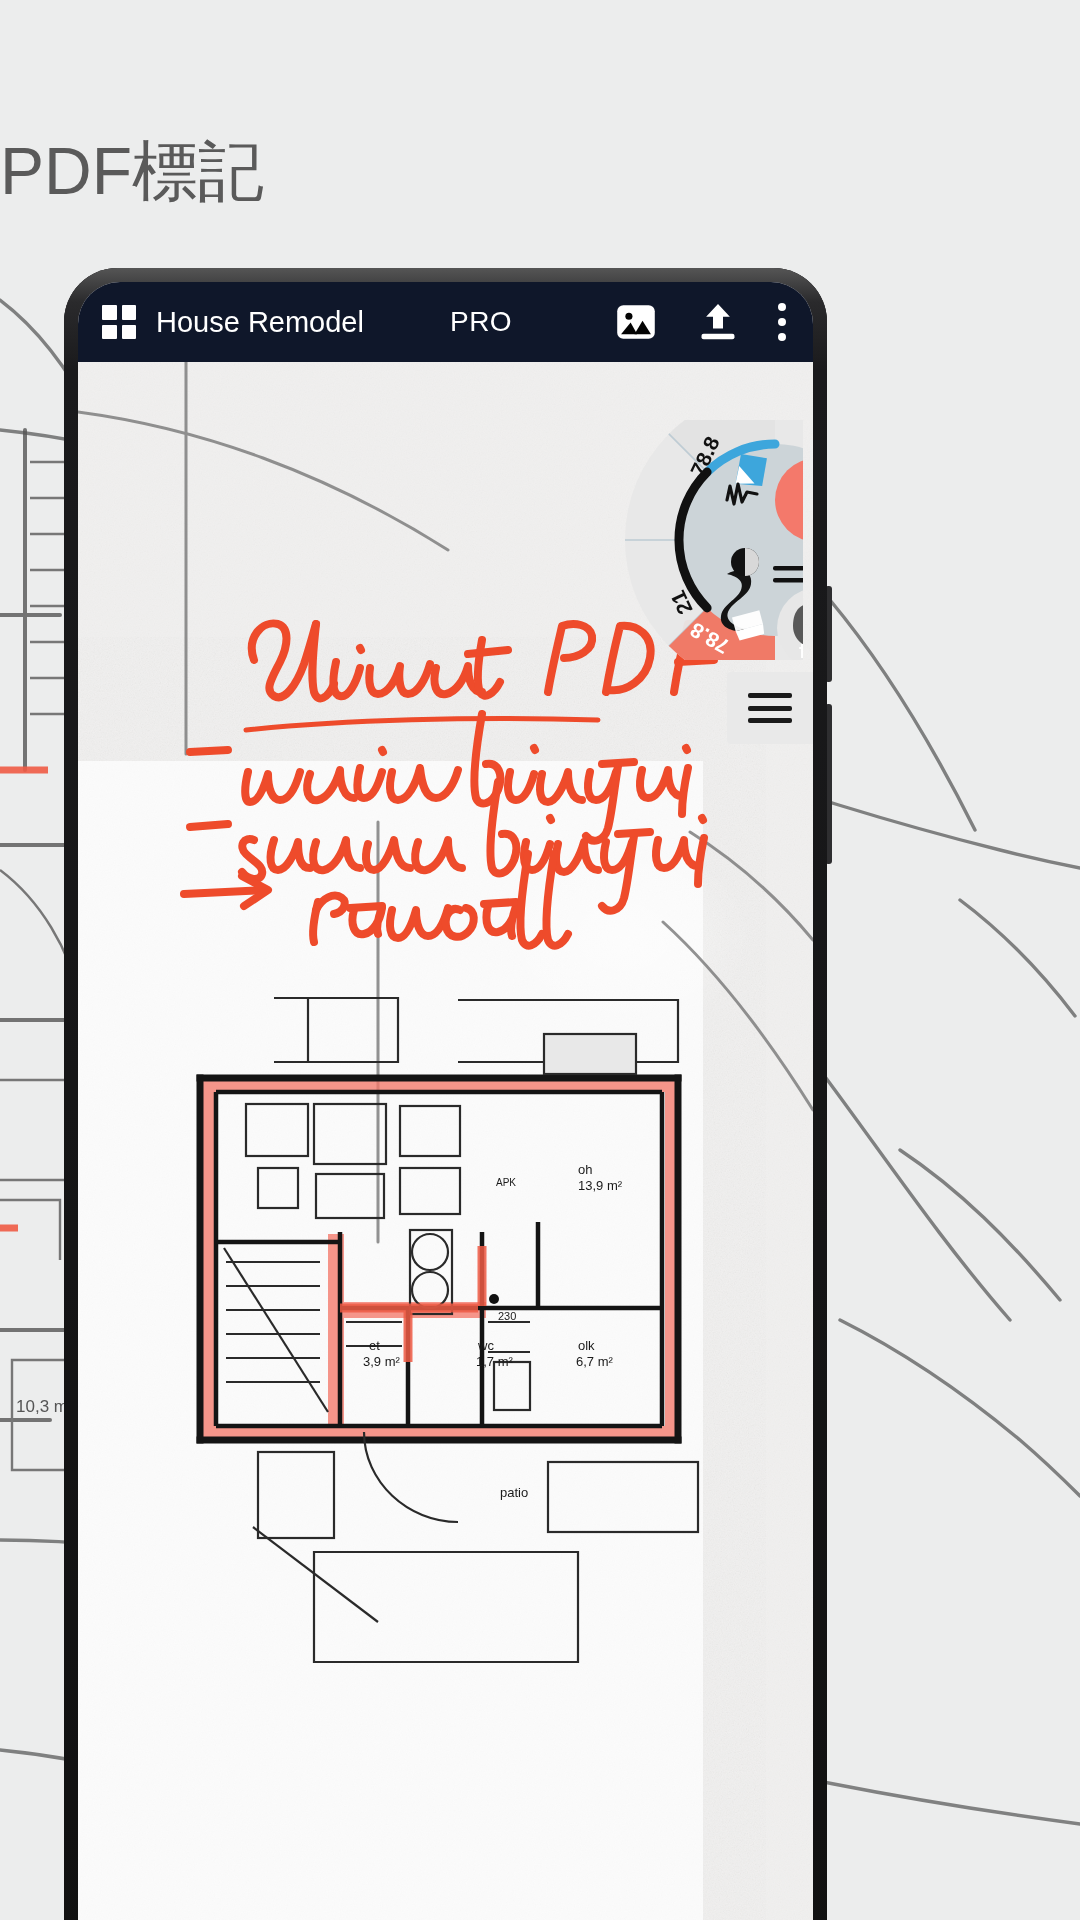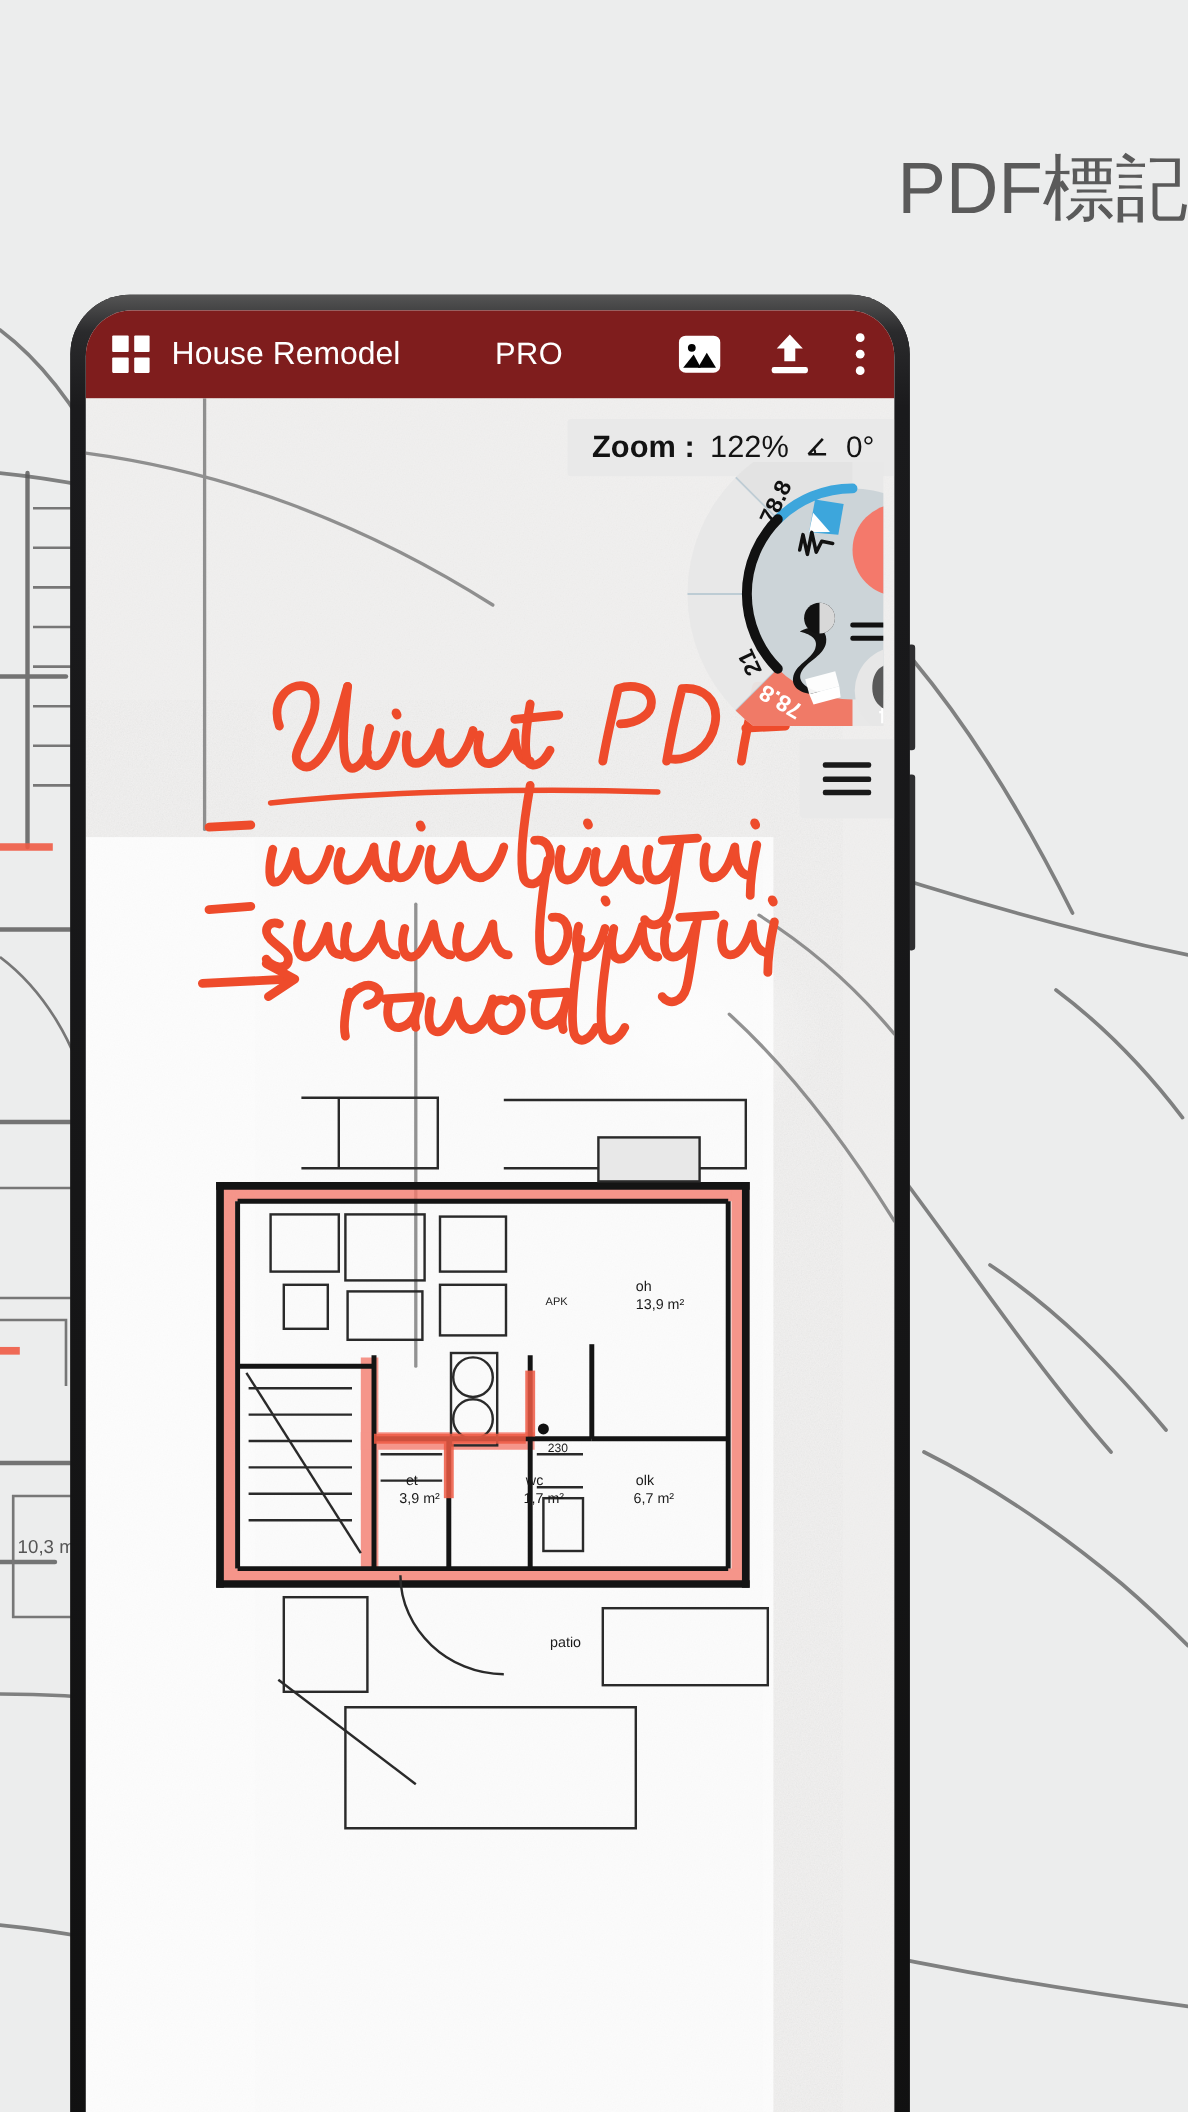--- a/index.html
+++ b/index.html
@@ -8,21 +8,21 @@
     background:#eceded;
     font-family:"Liberation Sans", sans-serif;
     overflow:hidden;
     position:relative;
   }
   
   #bg-sketch{position:absolute;inset:0;z-index:0;}
   
   .page-title{
     position:absolute;top:131px;left:0;width:1080px;
-    text-align:right;
+    text-align:left;
     font-size:66px;line-height:80px;font-weight:400;
     color:#5a5a5a;
     letter-spacing:0px;
     z-index:6;
   }
   
   .phone{
     position:absolute;left:64px;top:268px;
     width:763px;height:1700px;
     border-radius:54px 54px 0 0;
@@ -43,21 +43,21 @@
     overflow:hidden;
     background:#f2f2f2;
   }
   .side-btn{
     position:absolute;right:-5px;width:7px;border-radius:3px;
     background:#2e2e30;
   }
   
   .appbar{
     position:absolute;left:0;top:0;width:100%;height:80px;
-    background:#7f1d1d;
+    background:#0f172a;
     display:flex;align-items:center;
     z-index:5;
   }
   .grid-icon{
     margin-left:24px;width:34px;height:34px;
     display:grid;grid-template-columns:1fr 1fr;grid-template-rows:1fr 1fr;gap:5px;
     flex:none;
   }
   .grid-icon i{background:#fff;display:block;border-radius:1px;}
   .app-title{
@@ -377,30 +377,20 @@
             <text x="398" y="1004">1,7   m²</text>
             <text x="500" y="988">olk</text>
             <text x="498" y="1004">6,7   m²</text>
             <text x="422" y="1135">patio</text>
             <text x="420" y="958" font-size="11">230</text>
             <text x="418" y="824" font-size="10">APK</text>
           </g>
           <circle cx="416" cy="937" r="5" fill="#111"></circle>
         </svg>
 
-        <div class="zoom-bar">
-          <span class="lbl">Zoom :</span>
-          <span class="val">122%</span>
-          <svg width="24" height="24" viewBox="0 0 24 24">
-            <path d="M4 19 L 20 19" stroke="#131313" stroke-width="2.4" fill="none"></path>
-            <path d="M4 19 L 17 5" stroke="#131313" stroke-width="2.4" fill="none"></path>
-            <path d="M10 19 A 7 7 0 0 0 9 14" stroke="#131313" stroke-width="2" fill="none"></path>
-          </svg>
-          <span class="ang">0°</span>
-        </div>
 
         <svg class="wheel" viewBox="0 0 300 240">
           <defs>
             <clipPath id="wheelClip">
                 <rect x="0" y="0" width="268" height="240"></rect>
               </clipPath>
           </defs>
           <g clip-path="url(#wheelClip)">
 
             <path d="M240 120 m-150 0 a150 150 0 1 0 300 0 a150 150 0 1 0 -300 0" fill="#e7e7e7" opacity=".96"></path>

